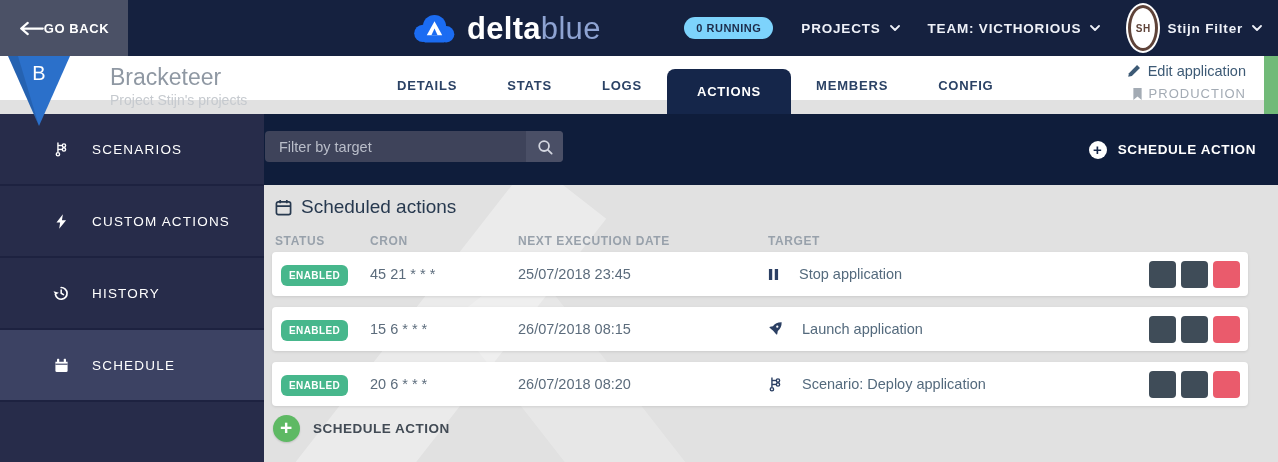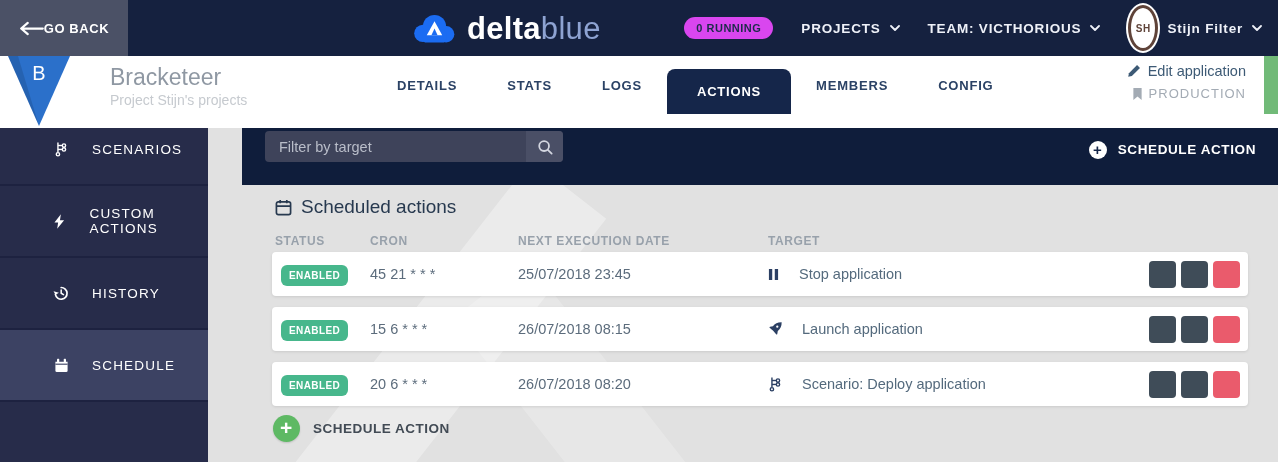--- a/index.html
+++ b/index.html
@@ -15,50 +15,50 @@
   .goback { position:absolute; left:0; top:0; width:128px; height:56px;
     background:var(--c-goback,#4b5166); color:#fff; display:flex; align-items:center;
     justify-content:center; font-weight:700; font-size:13px;
     letter-spacing:.6px; cursor:pointer; }
   .brand { position:absolute; left:413px; top:0; height:56px; display:flex;
     align-items:center; gap:11px; cursor:pointer; }
   .brand-text { font-size:31px; font-weight:700; color:#fff; letter-spacing:.3px; line-height:1; }
   .brand-text .light { color:var(--c-brand-light,#8ea3d2); font-weight:400; }
   .nav-right { position:absolute; right:16px; top:0; height:56px; display:flex;
     align-items:center; gap:28px; color:#eef1f8; }
-  .pill { background:#d946ef; color:#1c2b4a; font-size:11px; font-weight:700;
+  .pill { background:#7dd3fc; color:#1c2b4a; font-size:11px; font-weight:700;
     padding:5px 12px; border-radius:12px; letter-spacing:.5px; cursor:pointer; }
   .nav-item { display:flex; align-items:center; gap:9px; cursor:pointer;
     font-weight:600; font-size:13.5px; letter-spacing:.8px; }
   .avatar { width:30px; height:46px; border-radius:50%; background:#fff;
     border:3px solid #5f4339; color:#5f4339; font-size:10px; font-weight:700;
     display:flex; align-items:center; justify-content:center;
     box-shadow:0 0 0 2px #fff; }
   
-  .app-header { position:absolute; top:56px; left:0; right:0; height:72px;
+  .app-header { position:absolute; top:56px; left:0; right:0; height:44px;
     background:#fff; z-index:9; }
   .badge-triangle { position:absolute; left:8px; top:56px; width:62px; height:72px; z-index:20; }
   .badge-letter { position:absolute; left:8px; top:62px; width:62px; text-align:center;
     color:#fff; font-size:20px; z-index:21; }
   .app-title { position:absolute; left:110px; top:8px; font-size:23px; color:#8f98a3; }
   .app-subtitle { position:absolute; left:110px; top:36px; font-size:14px; color:#c6cacf; }
   .tabs { position:absolute; left:372px; top:0; height:58px; display:flex; align-items:center; }
   .tab { display:flex; align-items:center; height:58px; padding:0 25px; font-size:13px;
     font-weight:700; letter-spacing:.8px; color:#2b4265; cursor:pointer; }
   .tab.active { background:var(--c-tab-active,#15264a); color:#fff;
     border-radius:8px 8px 0 0; height:45px; margin-top:13px; padding:18px 30px; }
   .header-right { position:absolute; right:32px; top:7px; }
   .edit-app { color:#3d5a75; font-size:14.5px; display:flex; gap:7px; align-items:center;
     justify-content:flex-end; cursor:pointer; }
   .env { color:#a3abb4; font-size:13px; letter-spacing:1px; margin-top:7px; display:flex;
     gap:6px; justify-content:flex-end; align-items:center; }
   .green-strip { position:absolute; right:0; top:0; width:14px; height:58px;
     background:var(--c-green-strip,#71ba78); }
   
-  .sidebar { position:absolute; left:0; top:114px; bottom:0; width:208px;
+  .sidebar { position:absolute; left:0; top:114px; bottom:0; width:264px;
     background:var(--c-sidebar,#272c4a); z-index:5; }
   .side-item { height:72px; display:flex; align-items:center; padding-left:52px; gap:22px;
     color:#fff; font-size:13.5px; letter-spacing:1.2px;
     border-bottom:2px solid var(--c-sidebar-divider,#1d2240); cursor:pointer; }
   .side-item.active { background:var(--c-sidebar-active,#3c4263); }
   .side-icon { width:18px; display:flex; justify-content:center; color:#fff; }
   
   .filterbar { position:absolute; left:242px; top:114px; right:0; height:71px;
     background:var(--c-filterbar,#0f1d3b); }
   .search { position:absolute; left:23px; top:17px; width:298px; height:31px;

